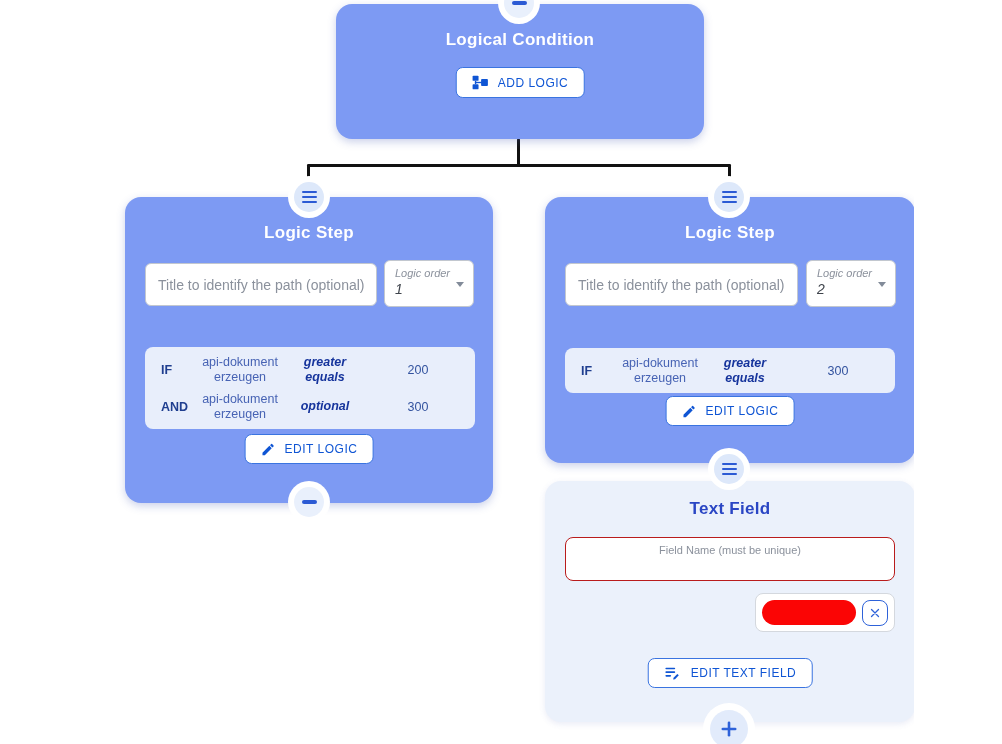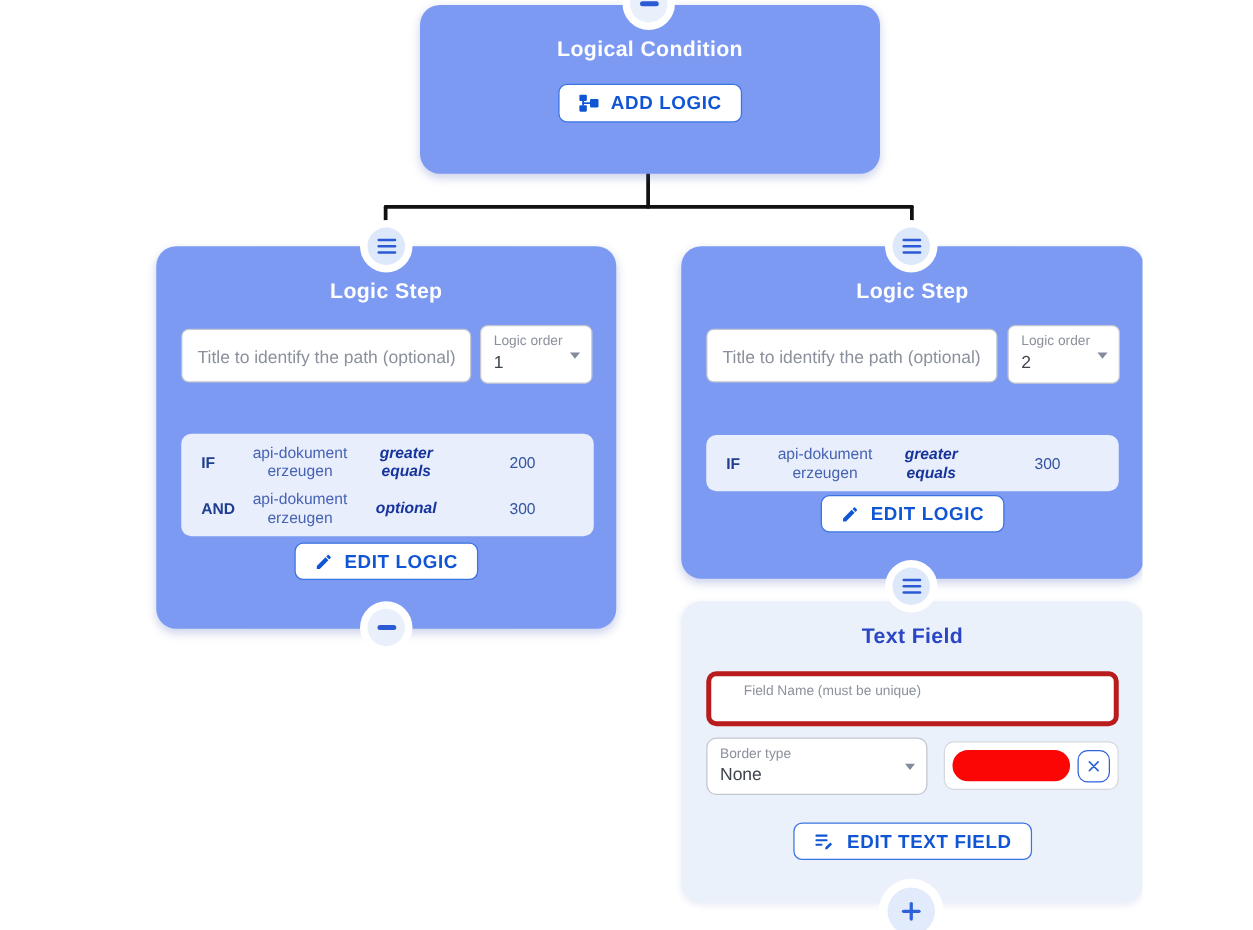--- a/index.html
+++ b/index.html
@@ -13,31 +13,31 @@
   .node{position:absolute;border-radius:16px;background:#7d9af3;z-index:2;
         box-shadow:0 3px 8px rgba(70,90,180,.28);}
   .node.light{background:#ebf1fb;box-shadow:0 2px 6px rgba(70,90,180,.12);}
   .node-title{margin:0;position:absolute;top:26px;left:0;right:0;text-align:center;
               font-size:17px;font-weight:bold;letter-spacing:.3px;}
   .on-blue{color:#ffffff;}
   .on-light{color:#2a46c4;}
   
   .btn{position:absolute;left:50%;transform:translateX(-50%);display:flex;align-items:center;
        gap:9px;background:#fff;border:1.6px solid #3a74e0;border-radius:7px;color:#0f55d4;
-       font-weight:bold;font-size:15px;letter-spacing:.5px;padding:0 15px;height:31px;
+       font-weight:normal;font-size:12px;letter-spacing:.5px;padding:0 15px;height:31px;
        cursor:pointer;font-family:"Liberation Sans",sans-serif;white-space:nowrap;}
   .btn .ic{display:flex;align-items:center;}
   
   .text-input{position:absolute;background:#fff;border:1px solid #c2c7cf;border-radius:6px;
        font-family:"Liberation Sans",sans-serif;font-size:14px;color:#3f444c;padding:0 12px;
        box-sizing:border-box;outline:none;}
   .text-input::placeholder{color:#8b919c;}
   
   .select{position:absolute;background:#fff;border:1px solid #c2c7cf;border-radius:6px;
-       padding:6px 22px 6px 10px;cursor:pointer;box-sizing:border-box;}
+       padding:6px 22px 6px 10px;cursor:pointer;box-sizing:border-box;font-style:italic;}
   .sel-label{display:block;font-size:11px;color:#8b919c;white-space:nowrap;overflow:hidden;}
   .sel-label.clip{max-width:57px;}
   .sel-value{display:block;font-size:14px;color:#3f444c;margin-top:2px;}
   .caret{position:absolute;right:9px;top:50%;margin-top:-2px;width:0;height:0;
        border-left:4.5px solid transparent;border-right:4.5px solid transparent;
        border-top:5px solid #828b99;}
   
   .cond-box{position:absolute;background:#e8eefb;border-radius:8px;display:grid;
        grid-template-columns:46px 86px 84px 1fr;align-items:center;justify-items:center;
        padding:6px 6px;row-gap:4px;box-sizing:border-box;margin-top:10px;}
@@ -50,22 +50,22 @@
   .handle{position:absolute;width:42px;height:42px;border-radius:50%;background:#fff;
        display:flex;align-items:center;justify-content:center;z-index:5;cursor:pointer;}
   .handle-inner{width:30px;height:30px;border-radius:50%;background:#dde8fa;display:flex;
        flex-direction:column;align-items:center;justify-content:center;gap:2.5px;}
   .handle-inner.pale{background:#e9f0fc;}
   .hbar{width:15px;height:2.4px;border-radius:2px;background:#2b5ad4;}
   .minusbar{width:15px;height:3.2px;border-radius:2px;background:#2b5ad4;}
   .handle.big{width:52px;height:52px;}
   .handle-inner.big{width:38px;height:38px;background:#e2ebfb;}
   
-  .fieldbox{position:absolute;background:#fff;border:4px solid #b91c1c;border-radius:8px;
-       padding:6px 26px;box-sizing:border-box;cursor:text;}
+  .fieldbox{position:absolute;background:#fff;border:1px solid #b91c1c;border-radius:8px;
+       padding:6px 12px;box-sizing:border-box;cursor:text;text-align:center;}
   .fieldbox .lbl{display:block;font-size:11px;color:#8b919c;}
   .fieldbox .val{display:block;font-size:14px;color:#3f444c;margin-top:2px;}
   
   .colorctl{position:absolute;background:#fff;border:1px solid #d4d8de;border-radius:8px;
        display:flex;align-items:center;padding:5px 6px;gap:6px;box-sizing:border-box;}
   .swatch{flex:1;height:25px;border-radius:13px;cursor:pointer;}
   .xbtn{width:26px;height:26px;border:1.6px solid #2e62d9;border-radius:8px;background:#fff;
        display:flex;align-items:center;justify-content:center;cursor:pointer;padding:0;box-sizing:border-box;}
   .colorcap{position:absolute;font-size:11px;color:#5f6672;margin-top:29px;}
 </style>
@@ -169,25 +169,20 @@
         <div class="hbar"></div>
         <div class="hbar"></div>
     </div>
   </div>
 
   <section class="node light" style="left:545px;top:481px;width:370px;height:241px">
     <h2 class="node-title on-light" style="top:18px">Text Field</h2>
     <div class="fieldbox" style="left:20px;top:56px;width:330px;height:44px">
       <span class="lbl">Field Name (must be unique)</span>
     </div>
-    <div class="select" style="left:20px;top:109px;width:177px;height:46px;border-radius:8px">
-      <span class="sel-label">Border type</span>
-      <span class="sel-value">None</span>
-      <span class="caret"></span>
-    </div>
     <div class="colorctl" style="left:210px;top:112px;width:140px;height:39px">
       <div class="swatch" style="background: rgb(251, 5, 5);"></div>
       <button class="xbtn">
         <span style="display:flex">
           <svg width="14" height="14" viewBox="0 0 24 24" fill="none" stroke="#2e62d9" stroke-width="2.2" stroke-linecap="round">
             <path d="M6 6l12 12M18 6L6 18"></path>
           </svg>
         </span>
       </button>
     </div>

